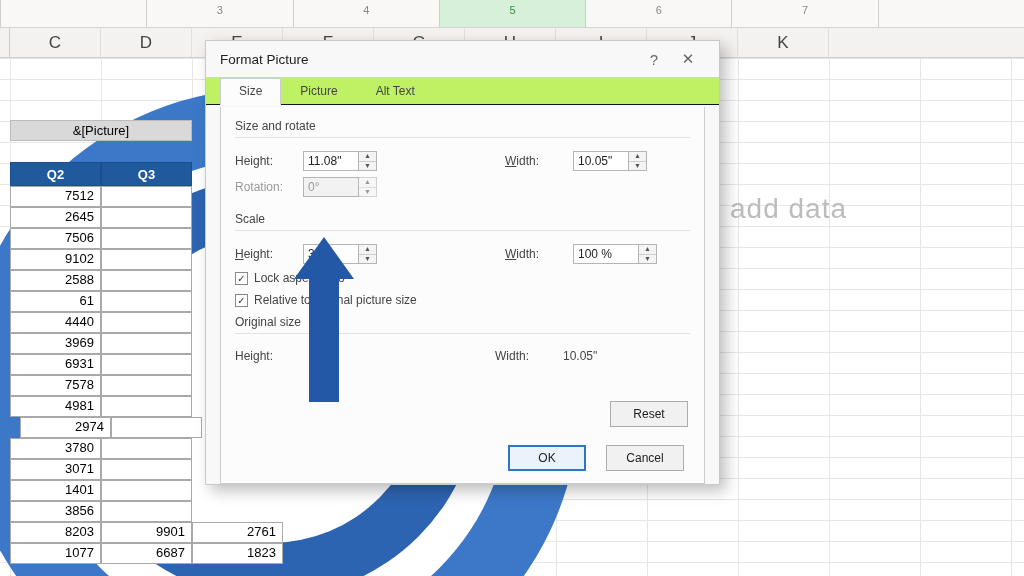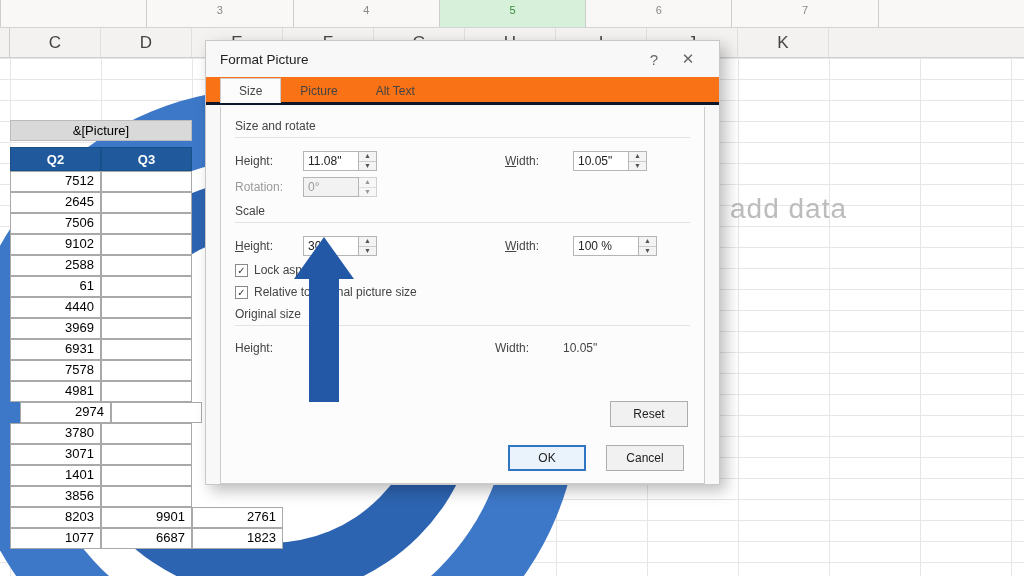--- a/index.html
+++ b/index.html
@@ -30,32 +30,32 @@
   .ring { position:absolute; border-radius:50%; }
   .ring.big { width:620px; height:620px; left:-40px; top:30px; background:#3d78c8; }
   .ring.big::after{content:"";position:absolute;inset:70px;border-radius:50%;background:#fff;}
   .ring.inner{ width:420px;height:420px; left:60px; top:120px; background:#2d64b1;}
   .ring.inner::after{content:"";position:absolute;inset:55px;border-radius:50%;background:#fff;}
 
   
   .tableov{position:absolute; left:0; top:62px;}
   .phrow{display:flex;}
   .phcell{width:91px;height:21px;border:1px solid #bbb;background:#d9d9d9;text-align:center;font-size:13px;display:flex;align-items:center;justify-content:center;}
-  .qhdrrow{display:flex;margin-top:6px;}
+  .qhdrrow{display:flex;margin-top:21px;}
   .qhdr{width:91px;height:24px;background:#215a9c;color:#fff;font-weight:600;font-size:13px;display:flex;align-items:center;justify-content:center;border:1px solid #185089;}
   .datarow{display:flex;height:21px;}
   .dcell{width:91px;border:1px solid #a9a9a9;background:#fff;font-size:13px;text-align:right;padding-right:6px;line-height:18px;}
 
   
   .dialog{position:absolute; left:205px; top:40px; width:515px; height:445px; background:#f8f8f8; border:1px solid #c8c8c8; box-shadow:6px 6px 14px rgba(0,0,0,.25); font-size:12px; color:#333;}
   .titlebar{height:36px; display:flex; align-items:center; padding:0 14px;}
   .titlebar .t{font-size:13.5px; color:#222;}
   .titlebar .sp{flex:1;}
   .tbtn{width:34px;height:28px;display:flex;align-items:center;justify-content:center;font-size:15px;color:#666;}
-  .tabs{display:flex; padding:0 14px; gap:0; height:28px; background:#f97316; border-bottom:3px solid #0f172a;}
+  .tabs{display:flex; padding:0 14px; gap:0; height:28px; background:#bef264; border-bottom:1px solid #0f172a;}
   .tab{padding:5px 18px 0 18px; font-size:12px; color:#444; border:1px solid transparent; border-bottom:none; position:relative; top:1px;}
   .tab.active{background:#fcfcfc;border-color:#ccc; border-bottom:1px solid #fcfcfc;}
   .panel{position:absolute; left:14px; right:14px; top:66px; bottom:0; background:#fcfcfc; border:1px solid #ccc; border-top:none; padding:10px 14px;}
   .grp-title{font-size:12px;color:#444;margin-top:2px;}
   .hr{border:none;border-top:1px solid #e3e3e3;margin:4px 0 10px 0;}
   .row{display:flex;align-items:center;height:26px;gap:8px;}
   .lbl{width:60px;color:#444;}
   .lbl .u{text-decoration:underline;}
   .valbox{display:flex;align-items:center;}
   .tin{width:56px;height:20px;border:1px solid #b5b5b5;background:#fff;padding:1px 4px;font-size:12px;color:#222;}
@@ -244,21 +244,21 @@
       <span class="lbl" style="color:#9a9a9a">Rotation:</span>
       <span class="valbox">
         <input class="tin dis" disabled="" value="0°" style="">
         <span class="spin" style="opacity:.6">
             <span>▲</span>
             <span>▼</span>
           </span>
       </span>
     </div>
 
-    <div class="grp-title" style="margin-top:4px">Scale</div>
+    <div class="grp-title" style="margin-top:12px">Scale</div>
     <hr class="hr">
 
     <div class="row">
       <span class="lbl"><span class="u">H</span>eight:</span>
       <span class="valbox">
         <input class="tin" value="30" style="">
         <span class="spin">
             <span>▲</span>
             <span>▼</span>
           </span>

